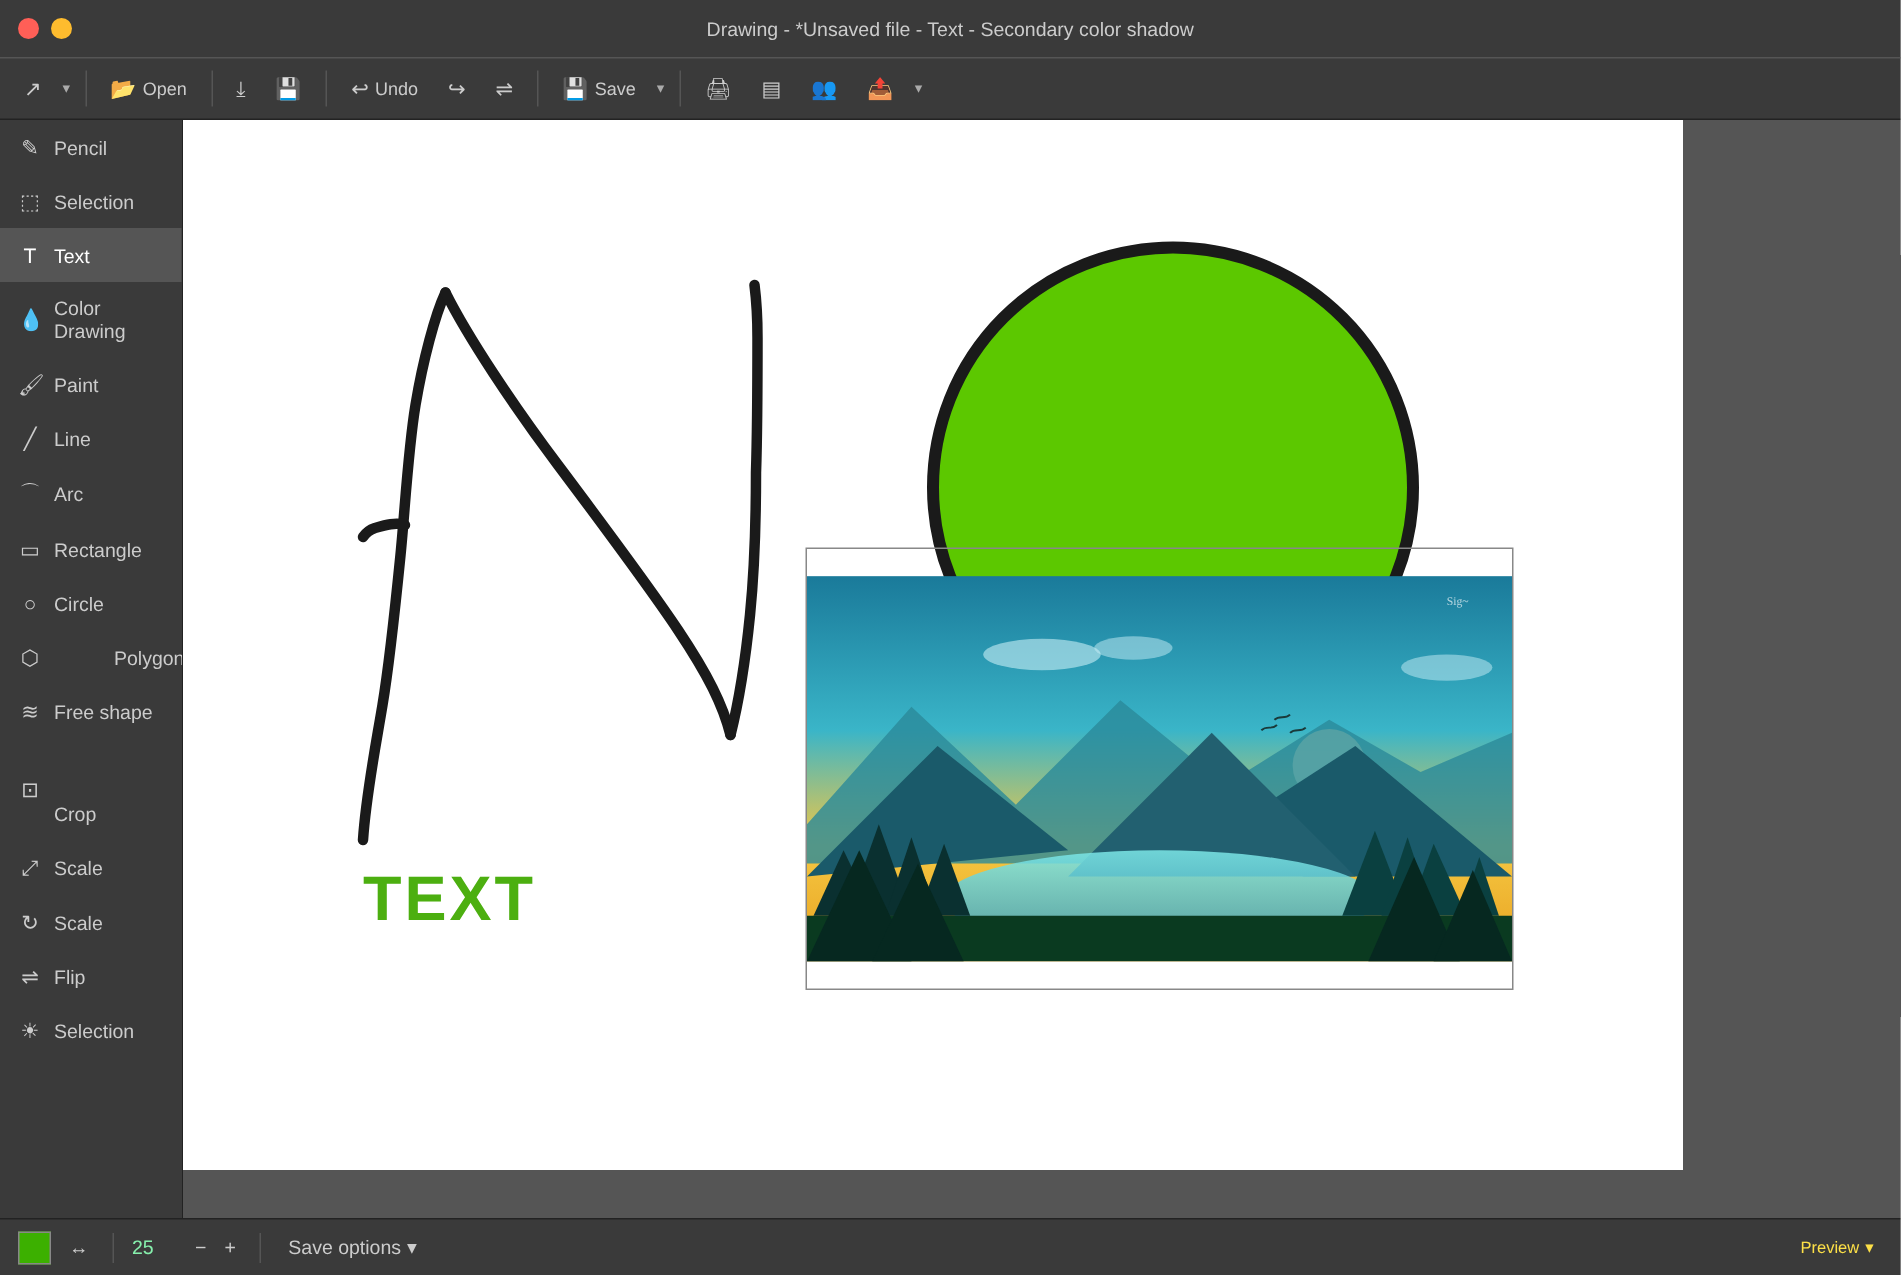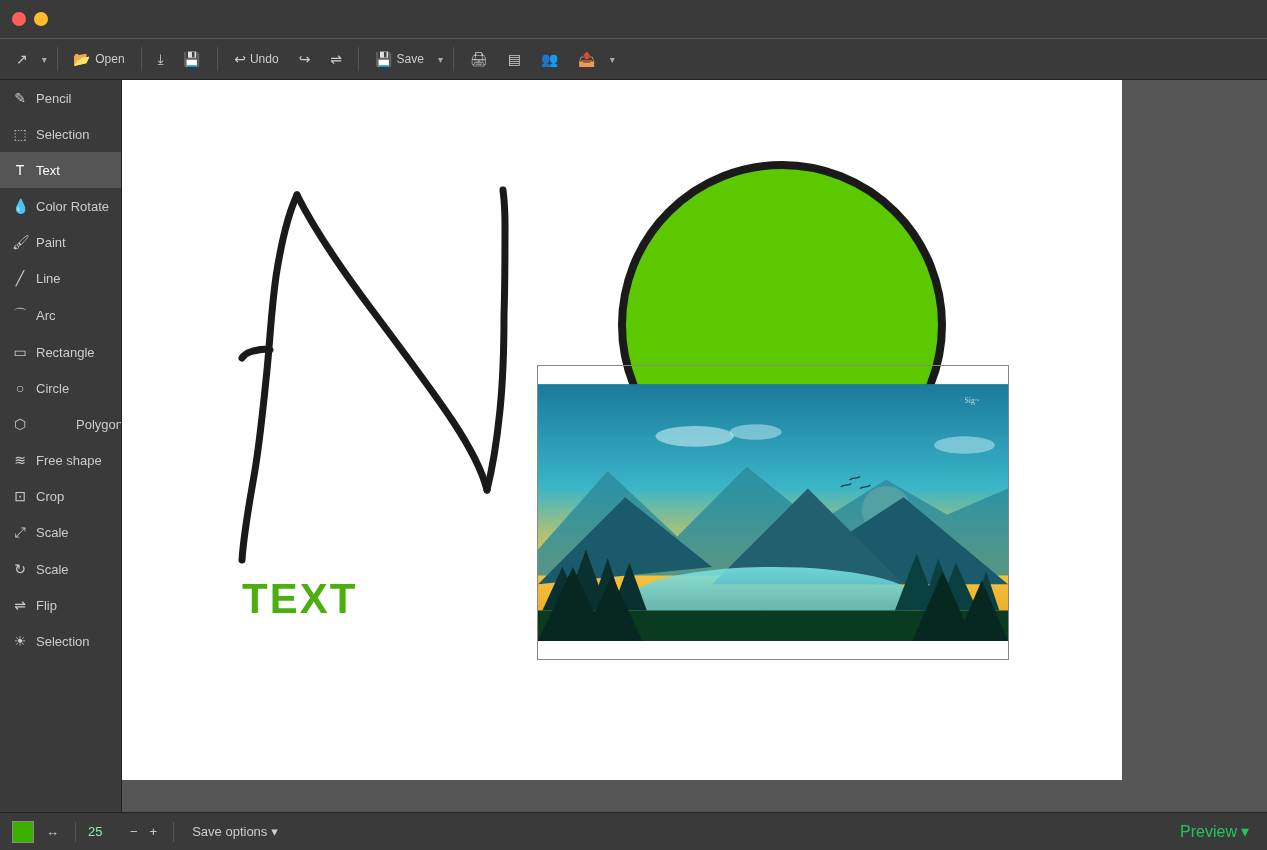--- a/index.html
+++ b/index.html
@@ -192,22 +192,22 @@
       cursor: pointer;
       background: transparent;
       border: none;
       padding: 2px 6px;
     }
     .preview-btn {
       margin-left: auto;
       display: flex;
       align-items: center;
       gap: 4px;
-      color: #22c55e;
-      font-size: 16px;
+      color: #fde047;
+      font-size: 11px;
       cursor: pointer;
       background: transparent;
       border: none;
       padding: 2px 6px;
       text-align: center;
     }
 
     
     .landscape-scene {
       width: 100%;
@@ -215,20 +215,21 @@
     }
   </style>
 </head>
 <body>
 
 <div id="titlebar">
   <div class="window-controls">
     <span class="win-btn close"></span>
     <span class="win-btn minimize"></span>
   </div>
+  <span class="title">Drawing - *Unsaved file - Text - Secondary color shadow</span>
 </div>
 
 <div id="toolbar">
   <button class="toolbar-btn">
     <span class="icon">↗</span>
   </button>
   <span class="toolbar-arrow">▾</span>
 
   <div class="toolbar-divider"></div>
 
@@ -300,21 +301,21 @@
       <div class="sidebar-item">
         <span class="si-icon">⬚</span>
         <span style="font-size: 13px;">Selection</span>
       </div>
       <div class="sidebar-item active">
         <span class="si-icon">T</span>
         <span style="font-size: 13px;">Text</span>
       </div>
       <div class="sidebar-item">
         <span class="si-icon">💧</span>
-        <span style="font-size: 13px;">Color Rotate</span>
+        <span style="font-size: 13px;">Color Drawing</span>
       </div>
       <div class="sidebar-item">
         <span class="si-icon">🖌</span>
         <span style="font-size: 13px;">Paint</span>
       </div>
       <div class="sidebar-item">
         <span class="si-icon">╱</span>
         <span style="font-size: 13px;">Line</span>
       </div>
       <div class="sidebar-item">
@@ -332,21 +333,21 @@
       <div class="sidebar-item">
         <span class="si-icon">⬡</span>
         <span style="font-size: 13px; margin-left: 40px;">Polygon</span>
       </div>
       <div class="sidebar-item">
         <span class="si-icon">≋</span>
         <span style="font-size: 13px;">Free shape</span>
       </div>
       <div class="sidebar-item">
         <span class="si-icon">⊡</span>
-        <span style="font-size: 13px;">Crop</span>
+        <span style="font-size: 13px; margin-top: 33px;">Crop</span>
       </div>
       <div class="sidebar-item">
         <span class="si-icon">⤢</span>
         <span style="font-size: 13px;">Scale</span>
       </div>
       <div class="sidebar-item">
         <span class="si-icon">↻</span>
         <span style="font-size: 13px;">Scale</span>
       </div>
       <div class="sidebar-item">

